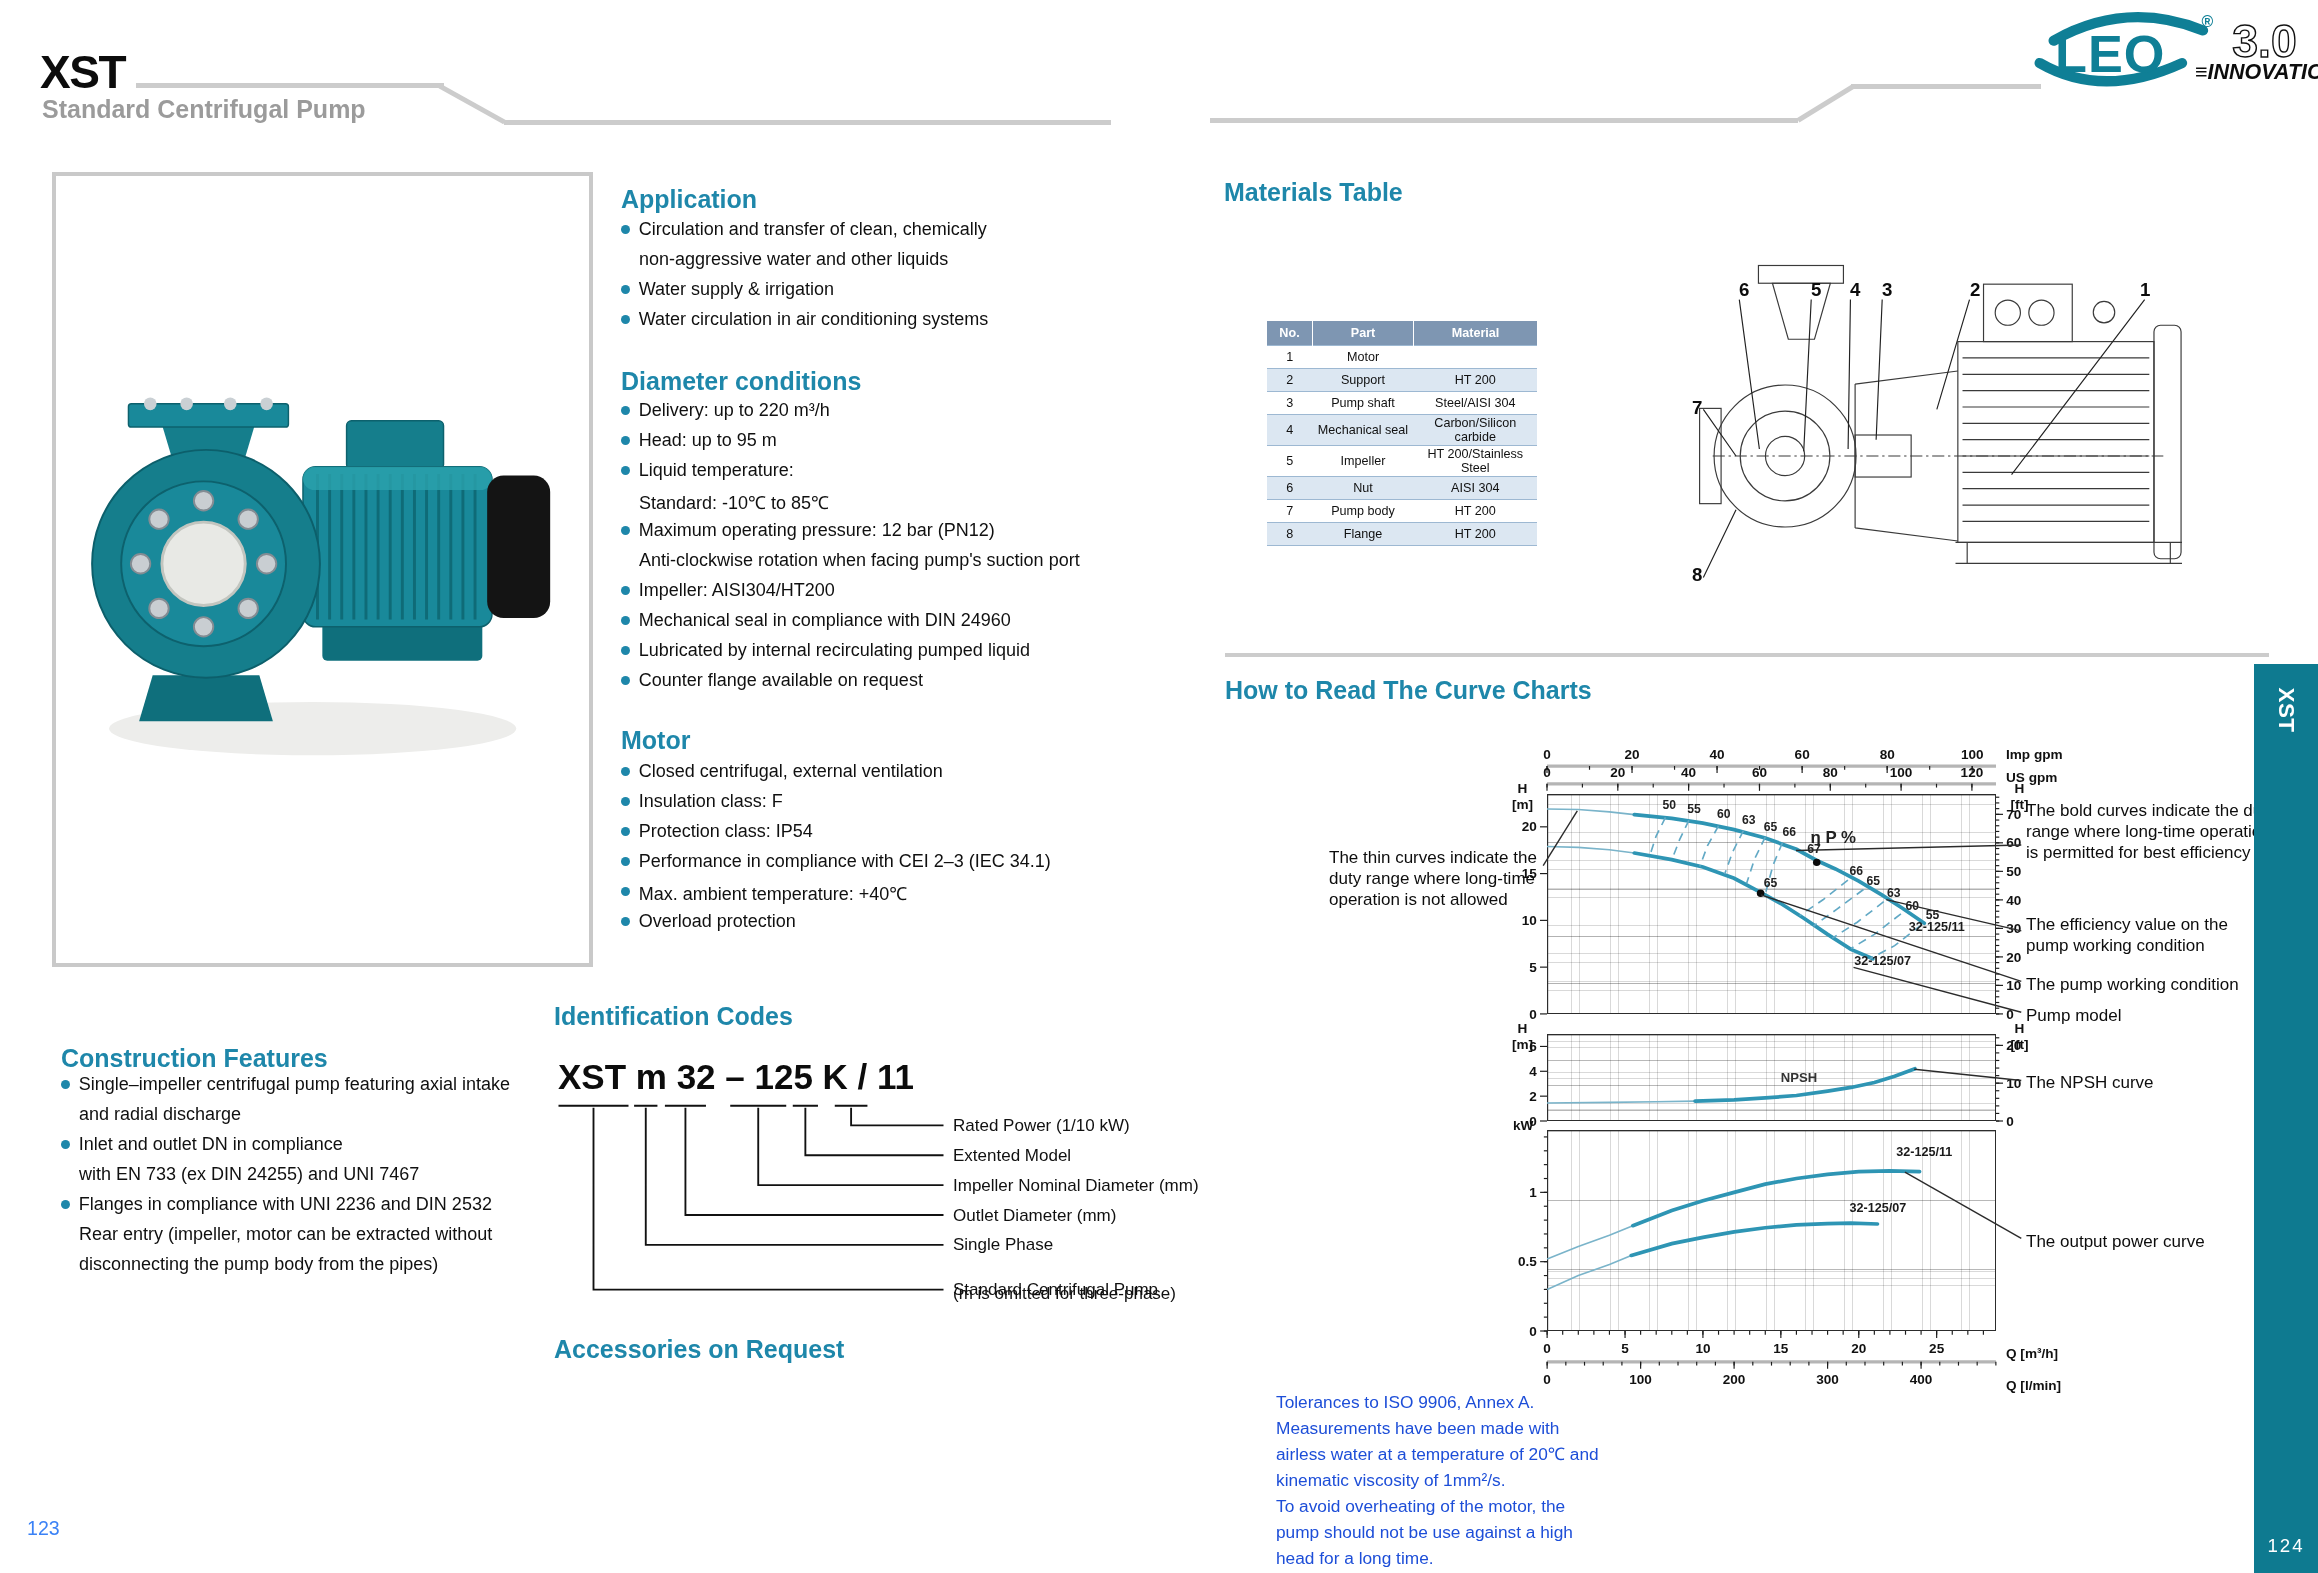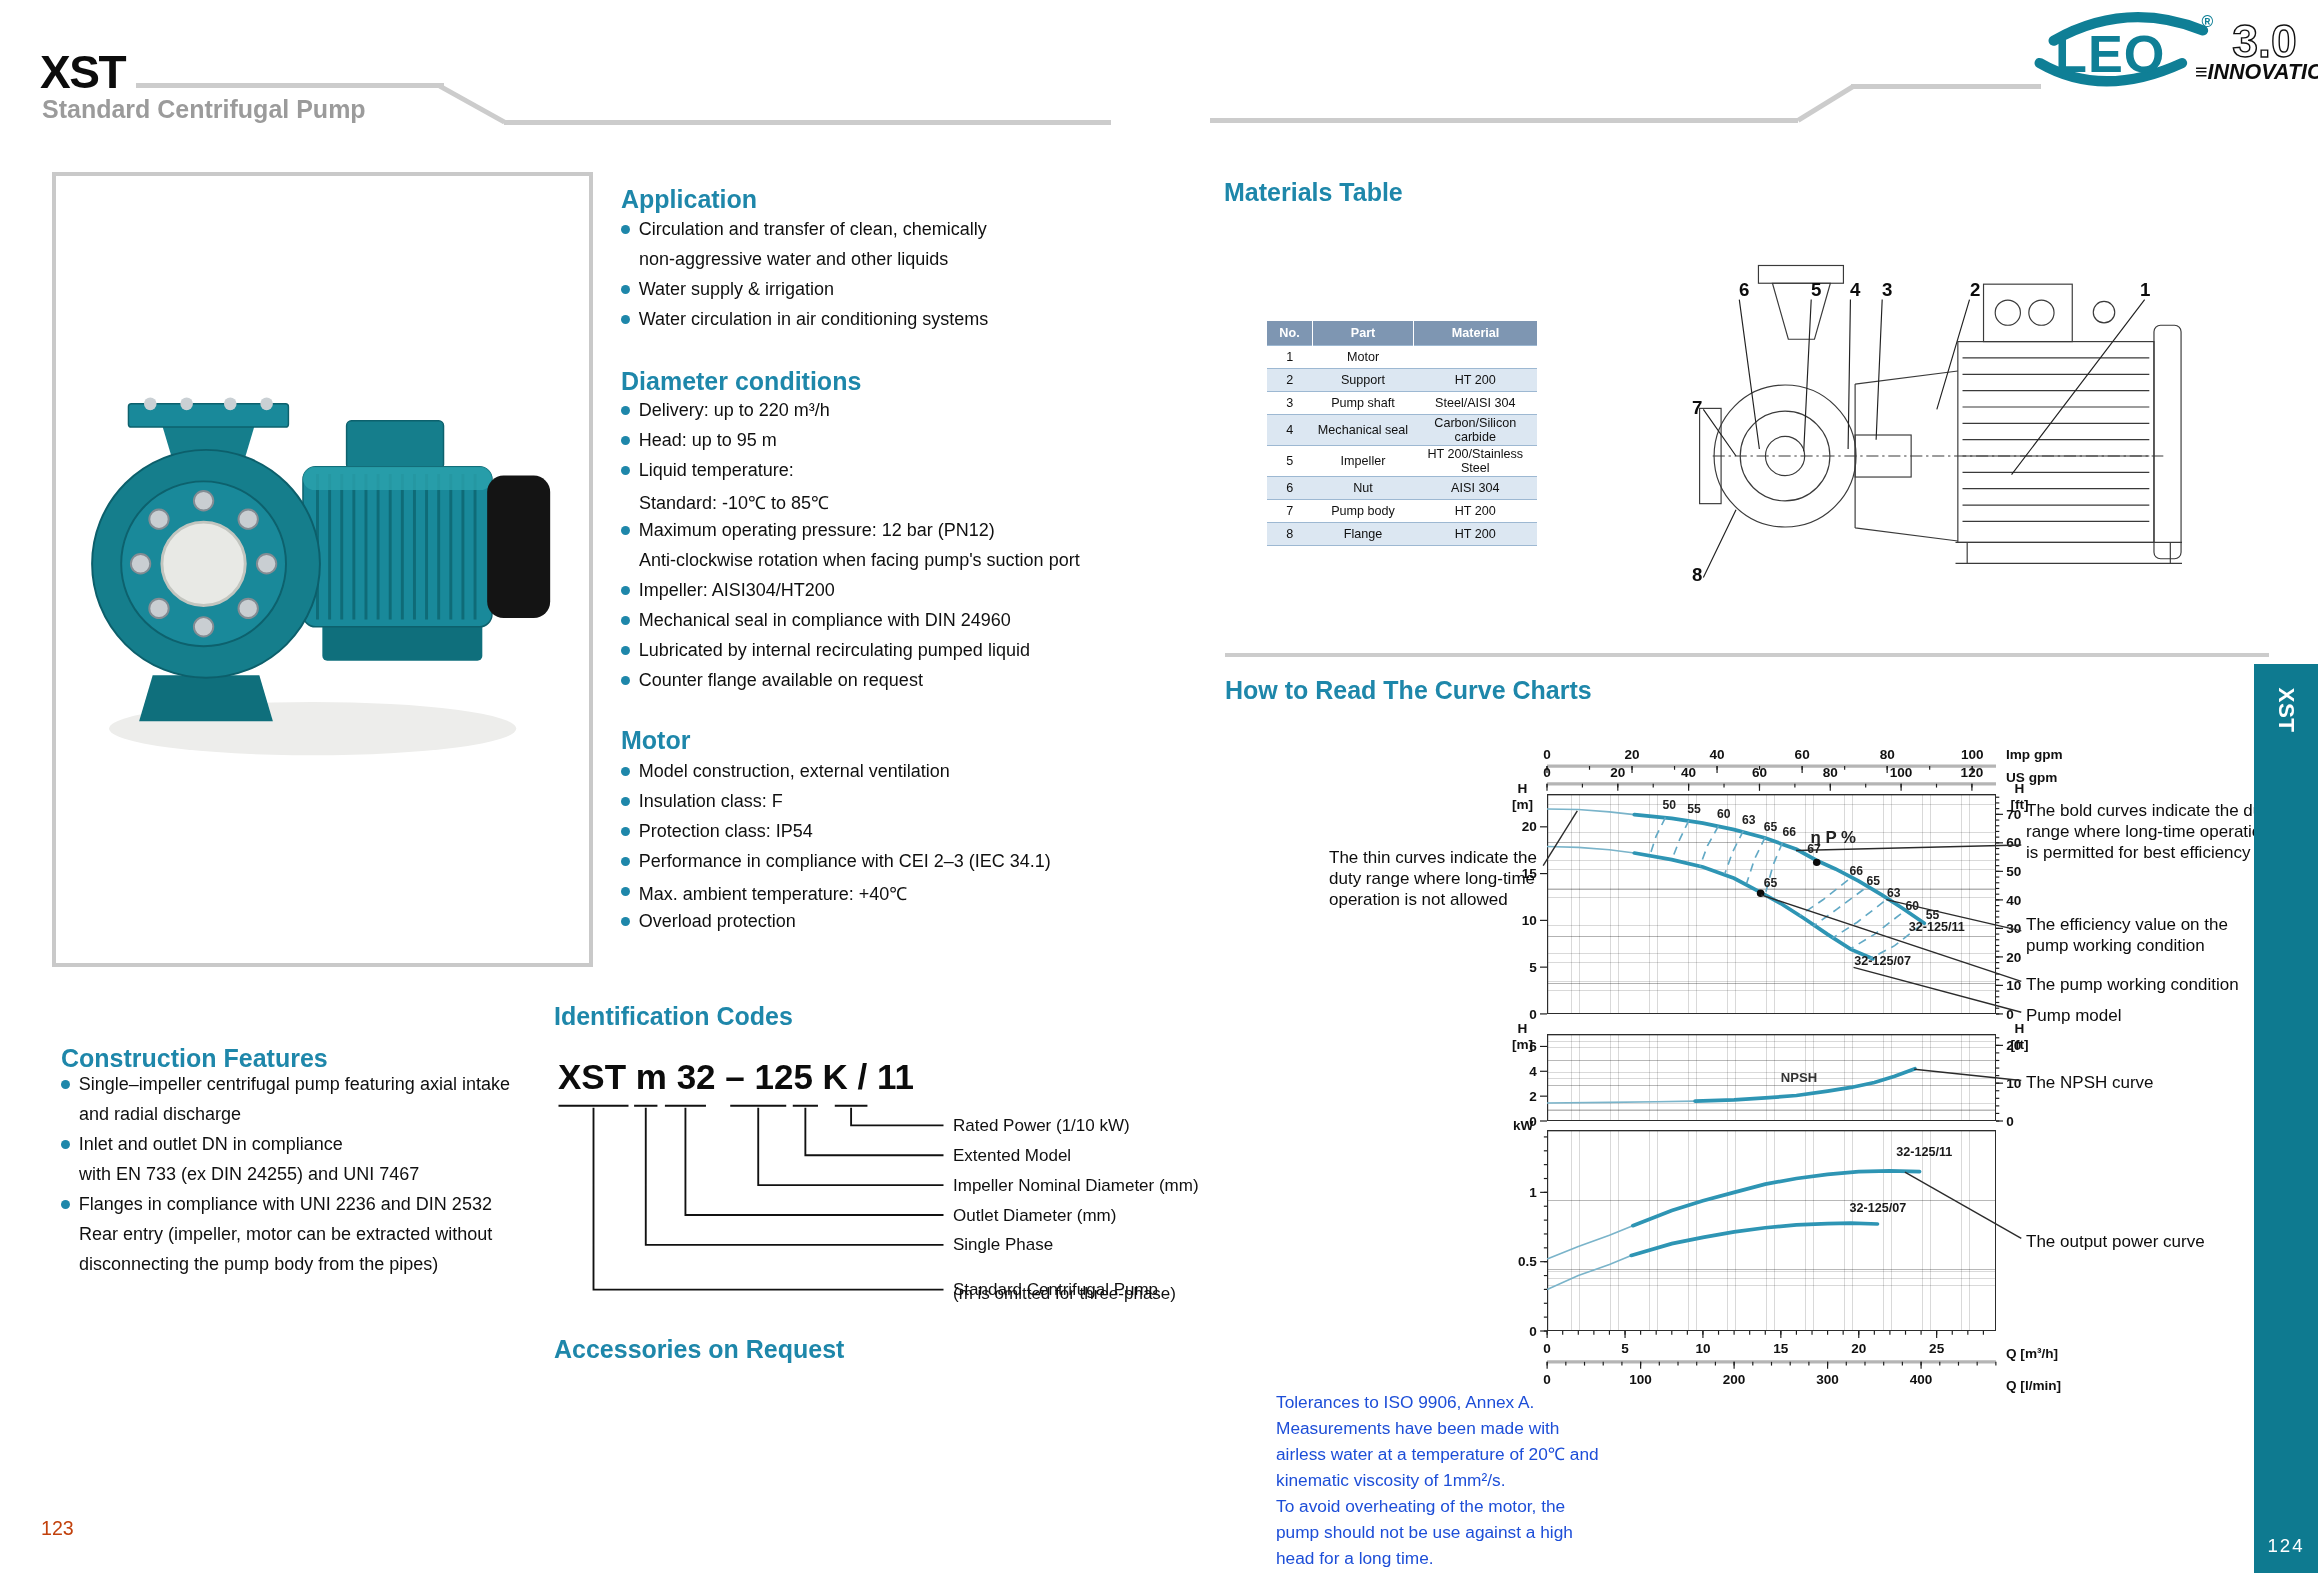--- a/index.html
+++ b/index.html
@@ -89,21 +89,21 @@
   .lead{stroke:#2b2b2b;stroke-width:3;}
 
   
   #guide-h{position:absolute;left:1276px;top:1317px;font-size:25px;font-weight:700;color:#1e87aa;line-height:29px;}
   #guide-p{position:absolute;left:1276px;top:1389px;font-size:17.3px;line-height:26px;color:#1d4ed8;}
 
   
   #side-tab{position:absolute;left:2254px;top:664px;width:64px;height:910px;background:#0e7a90;}
   #tab-xst{position:absolute;top:33px;left:50%;transform:translateX(-50%) rotate(90deg);color:#fff;font-size:22.4px;font-weight:700;letter-spacing:0.5px;}
   #tab-num{position:absolute;bottom:17px;width:100%;text-align:center;color:#fff;font-size:18.7px;letter-spacing:1.9px;}
-  #pg-left{position:absolute;left:41px;top:1517px;font-size:19.6px;color:#c2410c;}
+  #pg-left{position:absolute;left:27px;top:1517px;font-size:19.6px;color:#3b82f6;}
 </style>
 </head>
 <body>
 
 <div id="sheet">
 
   <div id="t-xst">XST</div>
   <div id="t-sub">Standard Centrifugal Pump</div>
   <div class="hl" style="left:136px;top:83px;width:308px;"></div>
   <div class="hl" style="left:441px;top:84px;width:74px;transform:rotate(29deg);transform-origin:0 0;"></div>
@@ -199,21 +199,21 @@
     <div class="bl">
         <span class="dot"></span>
         <span>Counter flange available on request</span>
       </div>
   </div>
 
   <div class="hding" style="left:621px;top:726px;">Motor</div>
   <div class="list" style="left:621px;top:761px;">
     <div class="bl">
         <span class="dot"></span>
-        <span>Model construction, external ventilation</span>
+        <span>Closed centrifugal, external ventilation</span>
       </div>
     <div class="bl">
         <span class="dot"></span>
         <span>Insulation class:  F</span>
       </div>
     <div class="bl">
         <span class="dot"></span>
         <span>Protection class: IP54</span>
       </div>
     <div class="bl">

